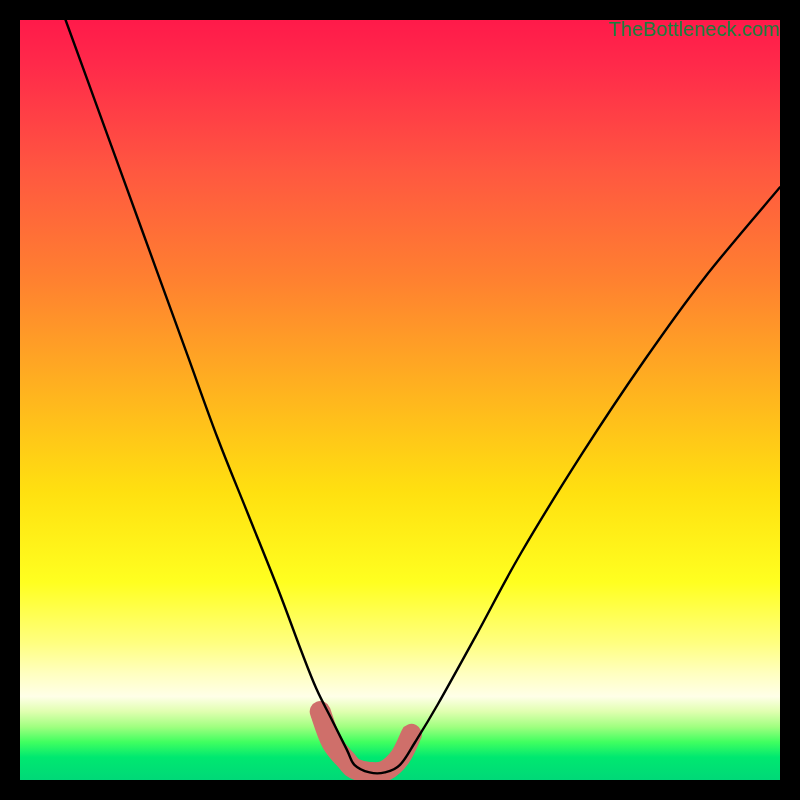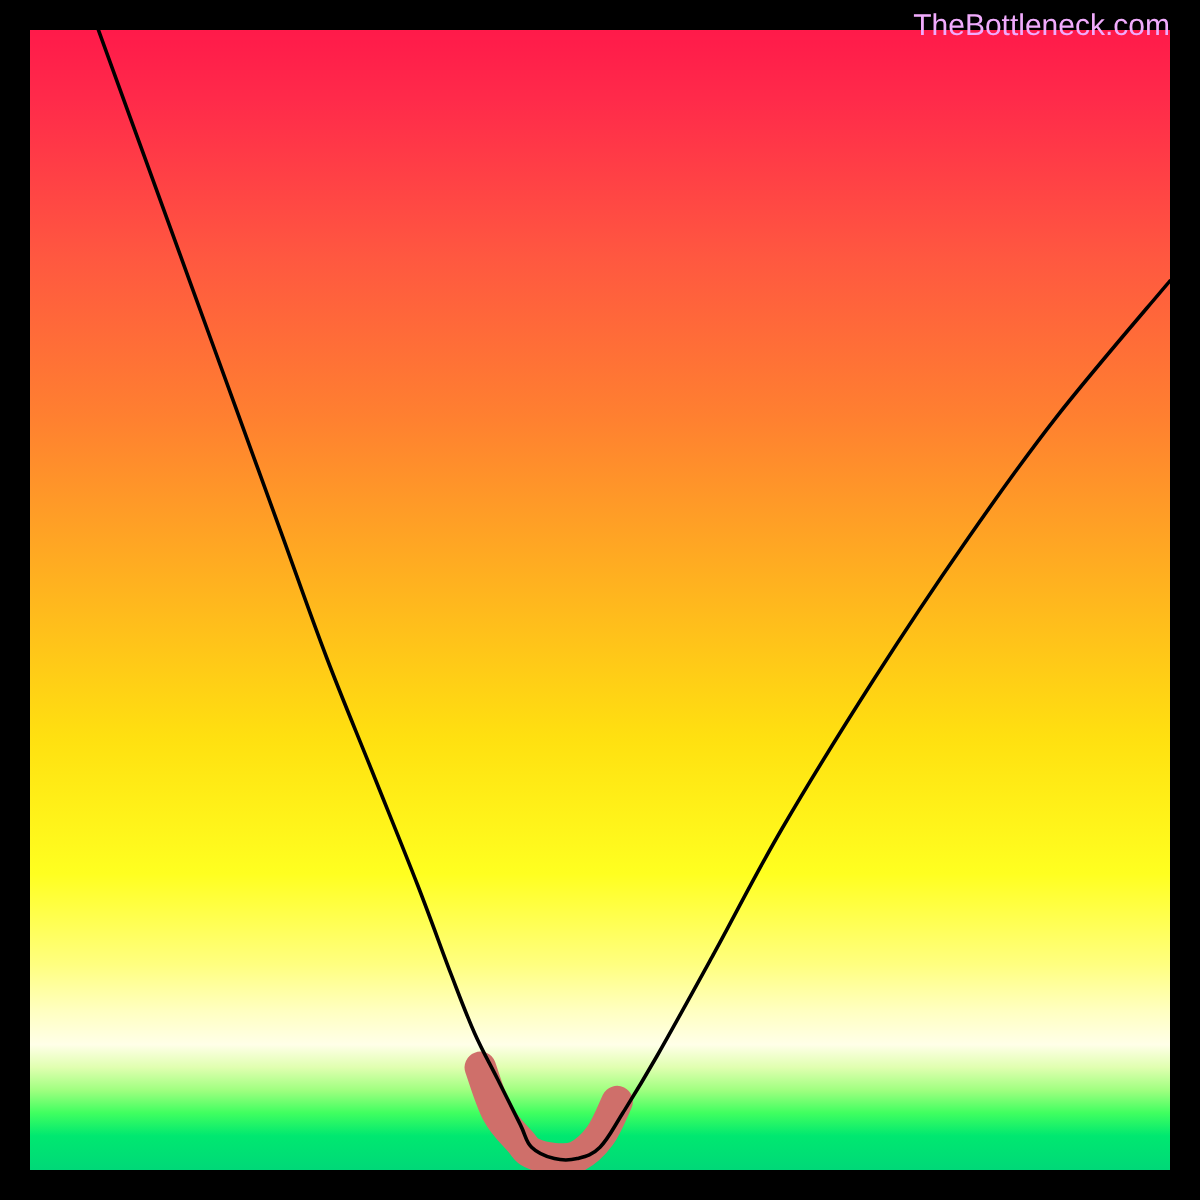--- a/index.html
+++ b/index.html
@@ -6,23 +6,23 @@
     margin: 0;
     padding: 0;
     width: 800px;
     height: 800px;
     background: #000;
     position: relative;
     font-family: Arial, sans-serif;
   }
   .watermark {
     position: absolute;
-    top: 6px;
+    top: 18px;
     right: 20px;
-    color: #f0abfc;
+    color: #15803d;
     font-size: 20px;
     font-weight: 500;
     z-index: 10;
   }
   .plot-area {
     position: absolute;
     left: 20px;
     top: 20px;
     width: 760px;
     height: 760px;

